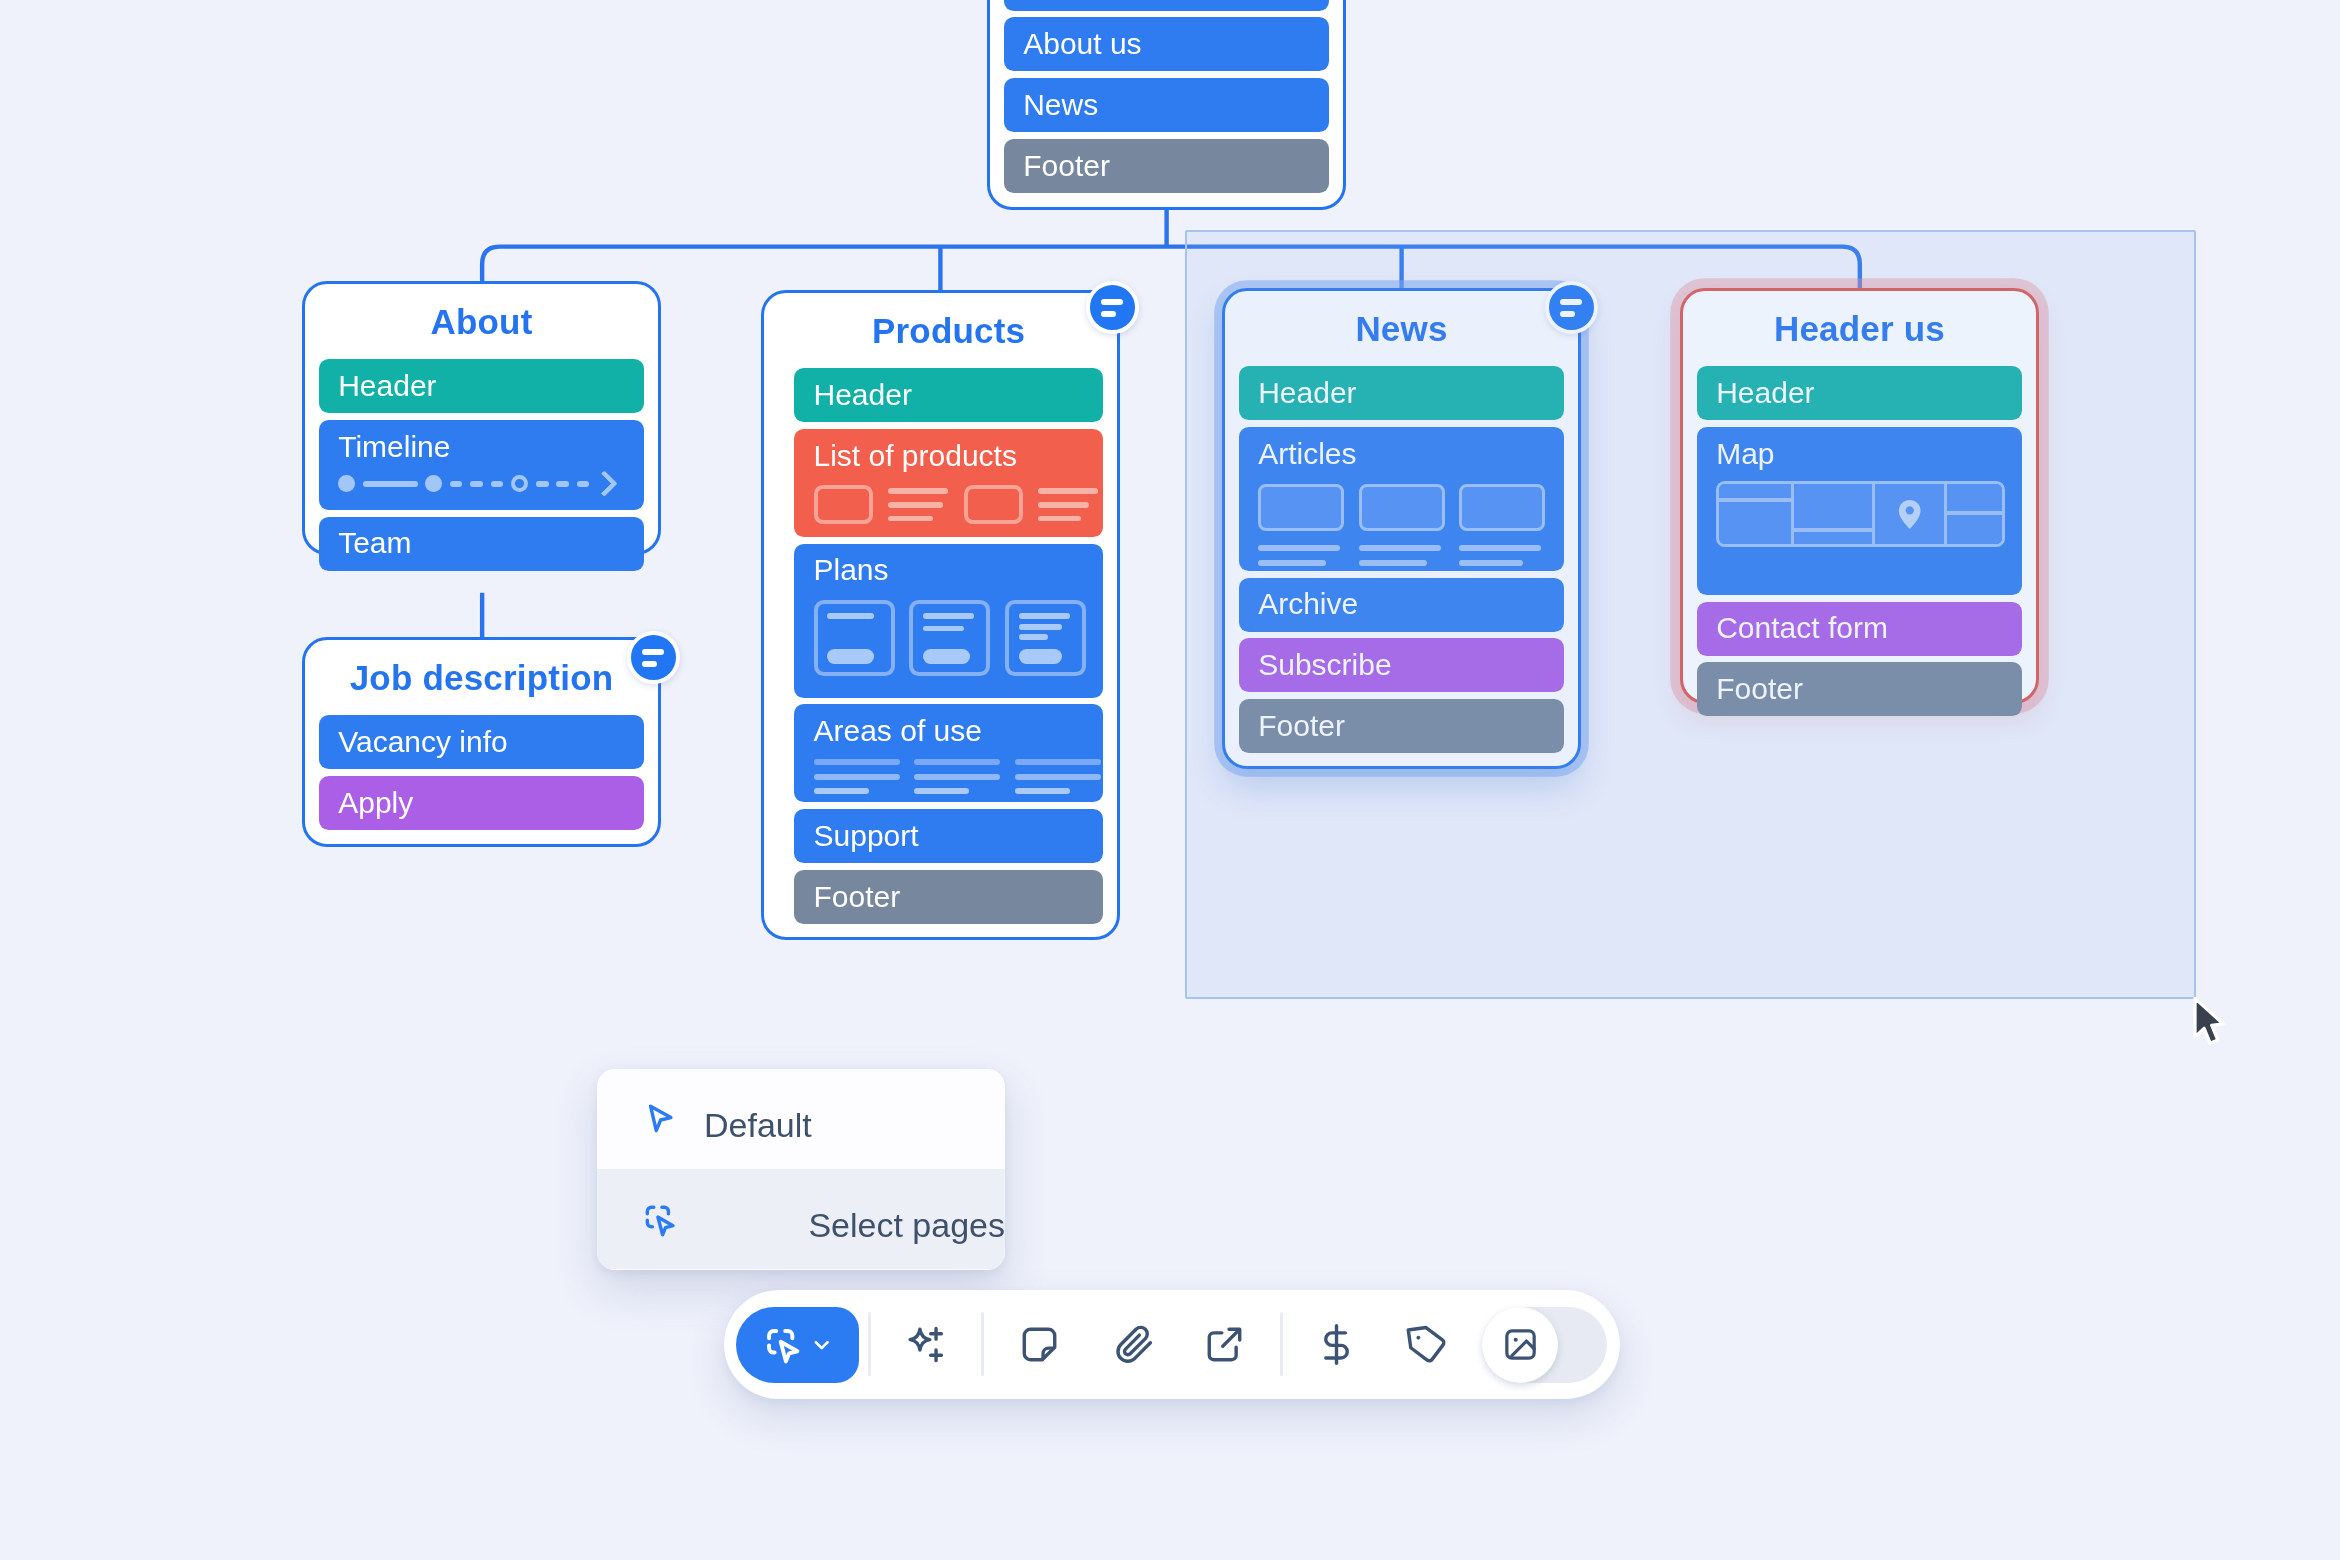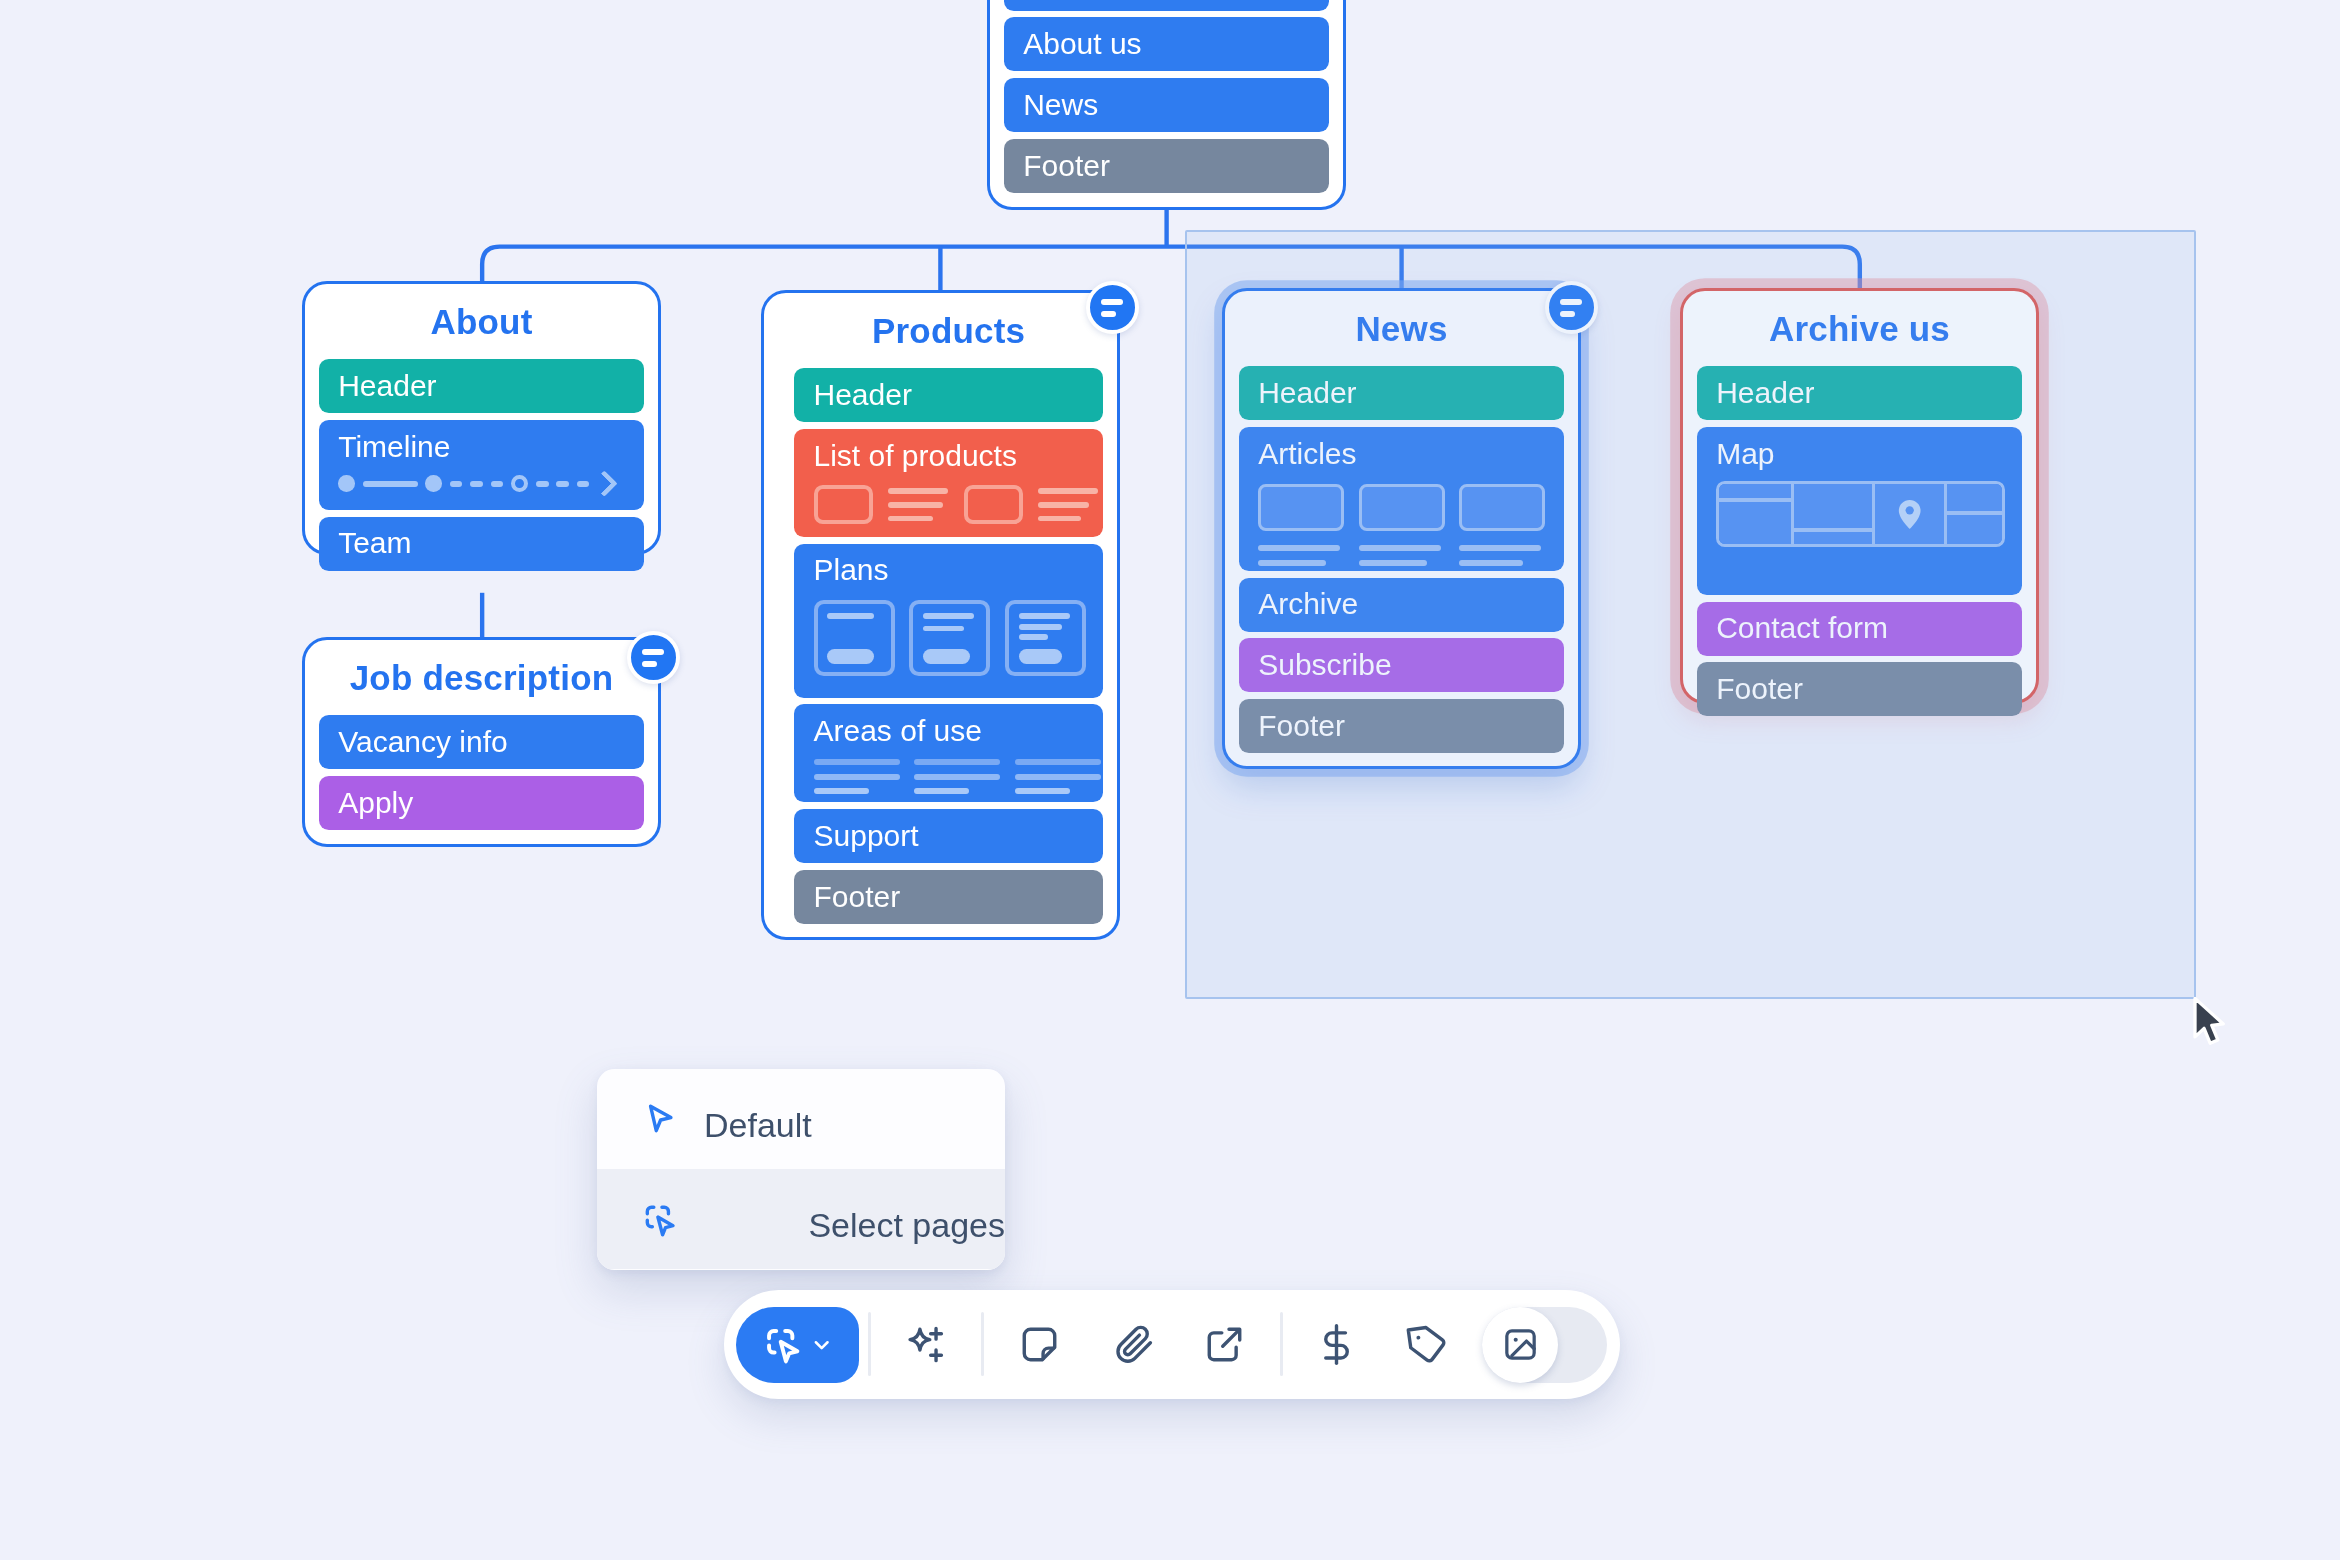--- a/index.html
+++ b/index.html
@@ -273,21 +273,21 @@
     </div>
     <div class="sec sec-purple">
       <span class="sec-label">Subscribe</span>
     </div>
     <div class="sec sec-gray">
       <span class="sec-label">Footer</span>
     </div>
   </div>
 
   <div class="card card-contact" style="left:1680px;top:288px;width:359px;height:416px;">
-    <div class="card-title">Archive us</div>
+    <div class="card-title">Header us</div>
     <div class="sec sec-teal">
       <span class="sec-label">Header</span>
     </div>
     <div class="sec sec-blue" style="height:168px;">
       <span class="sec-label">Map</span>
       <div class="g-map">
         <span class="gm-cell gm-c1">
             <i></i>
           </span>
         <span class="gm-cell gm-c2">

